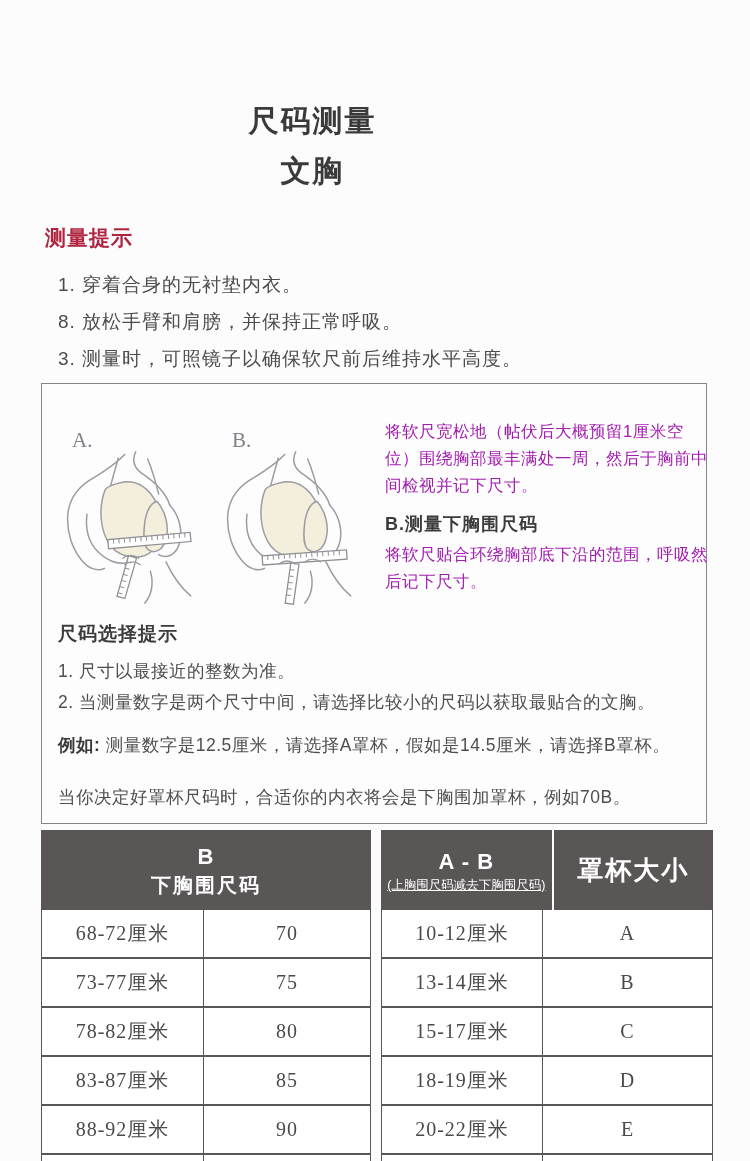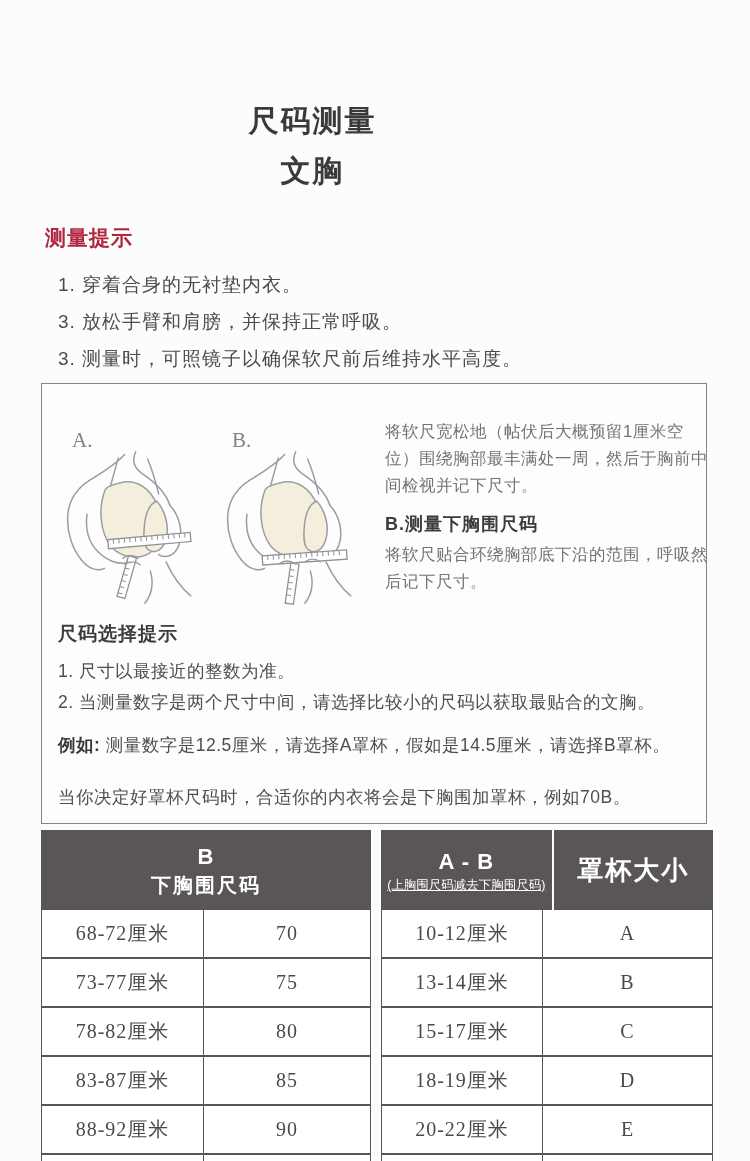--- a/index.html
+++ b/index.html
@@ -25,21 +25,21 @@
   }
   .fig-label{position:absolute;font-family:"Liberation Serif","DejaVu Serif",serif;
     font-size:21px;color:#82828a;}
   .fig-label.a{left:30px;top:44px;}
   .fig-label.b{left:190px;top:44px;}
   .fig{position:absolute;top:64px;width:148px;height:158px;}
   .fig.a{left:16px;}
   .fig.b{left:176px;}
   .guide-text{position:absolute;left:343px;top:34px;width:326px;}
   .guide-text h3{margin:0 0 5px 0;font-size:18px;font-weight:bold;color:#3c3c3c;letter-spacing:1px;}
-  .guide-text p{margin:0 0 13px 0;font-size:16.5px;color:#737373;line-height:27px;letter-spacing:.5px;}
+  .guide-text p{margin:0 0 13px 0;font-size:16.5px;color:#a21caf;line-height:27px;letter-spacing:.5px;}
   .selection{position:absolute;left:16px;top:237px;width:636px;}
   .selection h3{margin:0;font-size:19px;font-weight:bold;color:#3c3c3c;letter-spacing:1px;}
   .selection ol{list-style:none;margin:9px 0 0 0;padding:0;}
   .selection li{font-size:17.5px;color:#4e4e4e;line-height:31px;letter-spacing:.5px;}
   .selection .example{margin:15px 0 0 0;font-size:17.5px;color:#4e4e4e;letter-spacing:.5px;}
   .selection .example b{color:#3a3a3a;}
   .selection .conclusion{margin:28px 0 0 0;font-size:17.5px;color:#4e4e4e;letter-spacing:.5px;}
   
   .size-table{position:absolute;left:41px;top:830px;display:flex;}
   .tbl{background:#fff;}
@@ -70,21 +70,21 @@
 
   <div class="titles">
     <div class="t1">尺码测量</div>
     <div class="t2">文胸</div>
   </div>
 
   <div class="tips">
     <div class="heading">测量提示</div>
     <ol>
       <li>1. 穿着合身的无衬垫内衣。</li>
-      <li>3. 放松手臂和肩膀，并保持正常呼吸。</li>
+      <li>8. 放松手臂和肩膀，并保持正常呼吸。</li>
       <li>3. 测量时，可照镜子以确保软尺前后维持水平高度。</li>
     </ol>
   </div>
 
   <div class="guide-box">
 
     <span class="fig-label a">A.</span>
     <span class="fig-label b">B.</span>
 
     <svg class="fig a" viewBox="0 0 152 172">

